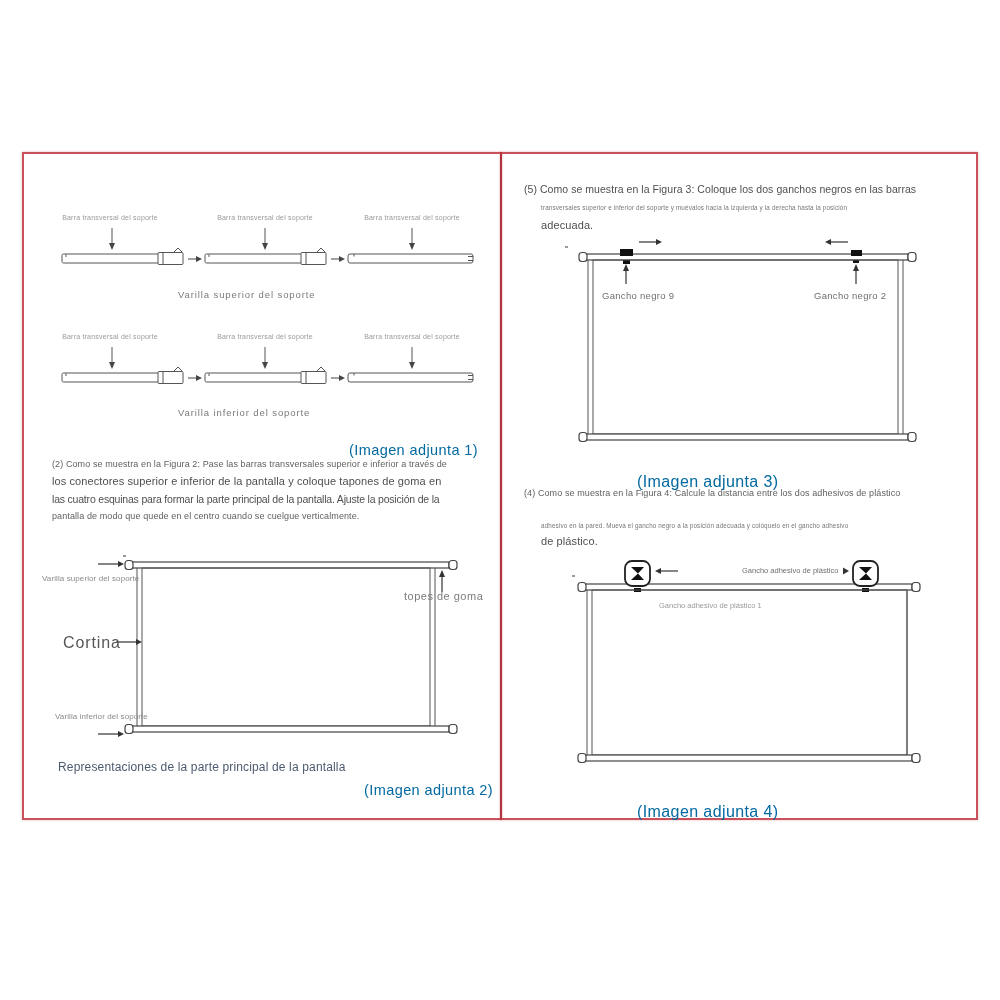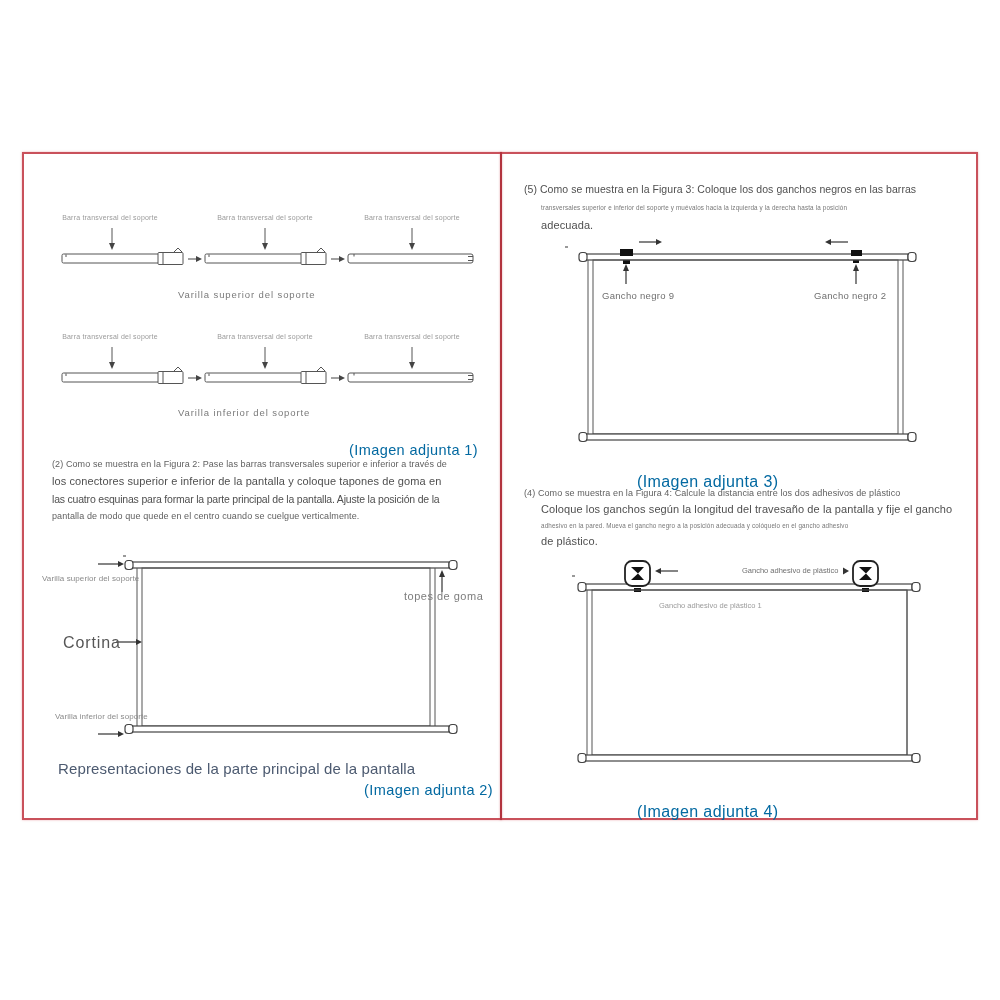--- a/index.html
+++ b/index.html
@@ -10,21 +10,21 @@
          border:2px solid #c9515b;box-sizing:border-box;box-shadow:0 0 2px rgba(220,110,120,.55);}
   .divider{position:absolute;left:500px;top:152px;width:2px;height:668px;background:#b2333e;box-shadow:0 0 2px rgba(200,80,90,.6);}
   .tiny-label{font-size:7px;color:#9a9a9a;letter-spacing:.2px;text-align:center;width:130px;}
   .fig1-cap{font-size:9.5px;color:#7a7a7a;letter-spacing:.9px;}
   .imgcap{font-size:14.5px;color:#0369a1;letter-spacing:.4px;font-weight:500;margin-top:23px;}
   .p-lg{font-size:11px;color:#4f4f4f;letter-spacing:.1px;text-align:right;}
   .p-md{font-size:10.5px;color:#4f4f4f;letter-spacing:.05px;}
   .p-sm{font-size:9px;color:#5f5f5f;letter-spacing:.1px;text-align:center;}
   .p-xs{font-size:6.3px;color:#777;letter-spacing:.15px;}
   .sm-diag{font-size:8px;color:#8a8a8a;letter-spacing:.1px;}
-  .blue-cap{font-size:15px;color:#4c5a70;letter-spacing:.15px;}
+  .blue-cap{font-size:12px;color:#4c5a70;letter-spacing:.15px;}
   .center{text-align:left;}
   svg{display:block;}
 </style>
 </head>
 <body>
 
 <div class="page">
 
   <div class="sheet"></div>
   <div class="divider"></div>
@@ -210,21 +210,20 @@
       <rect x="23" y="196" width="325" height="6"></rect>
       <rect x="19" y="194.5" width="8" height="9" rx="3"></rect>
         <rect x="348" y="194.5" width="8" height="9" rx="3"></rect>
     </g>
   </svg>
   <div class="abs" style="left:602px;top:290px;font-size:9.5px;color:#6f6f6f;letter-spacing:.3px">Gancho negro 9</div>
   <div class="abs" style="left:814px;top:290px;font-size:9.5px;color:#6f6f6f;letter-spacing:.3px">Gancho negro 2</div>
   <div class="abs imgcap center" style="left:637px;top:450px;width:216px;font-size:16px">(Imagen adjunta 3)</div>
 
   <div class="abs p-sm" style="left:524px;top:488px">(4) Como se muestra en la Figura 4: Calcule la distancia entre los dos adhesivos de plástico</div>
-  <div class="abs p-lg" style="left:541px;top:503px">Coloque los ganchos según la longitud del travesaño de la pantalla y fije el gancho</div>
   <div class="abs p-xs" style="left:541px;top:522px">adhesivo en la pared. Mueva el gancho negro a la posición adecuada y colóquelo en el gancho adhesivo</div>
   <div class="abs p-lg" style="left:541px;top:535px">de plástico.</div>
 
   <svg class="abs" style="left:560px;top:555px" width="430" height="215">
     <rect x="12" y="20" width="3" height="2" fill="#999"></rect>
     <g stroke="#444" fill="#fff" stroke-width="1.2">
       <rect x="22" y="29" width="330" height="6"></rect>
       <rect x="18" y="27.5" width="8" height="9" rx="3"></rect>
         <rect x="352" y="27.5" width="8" height="9" rx="3"></rect>
     </g>

